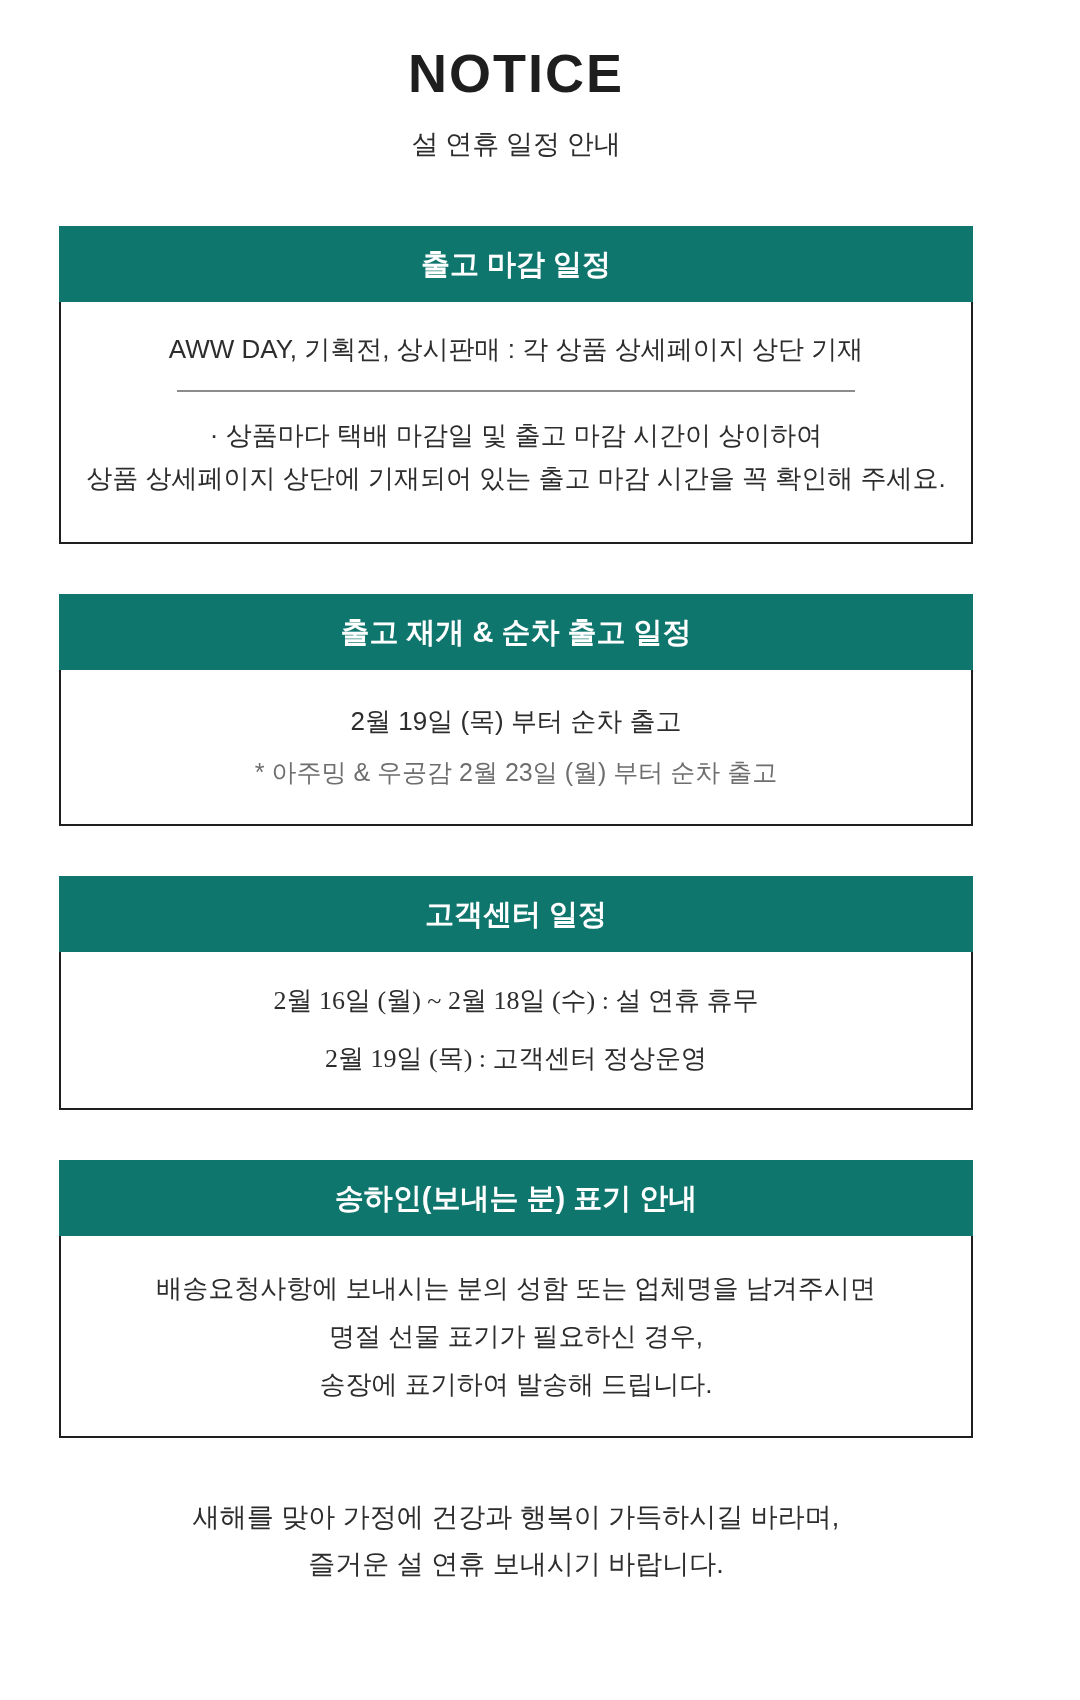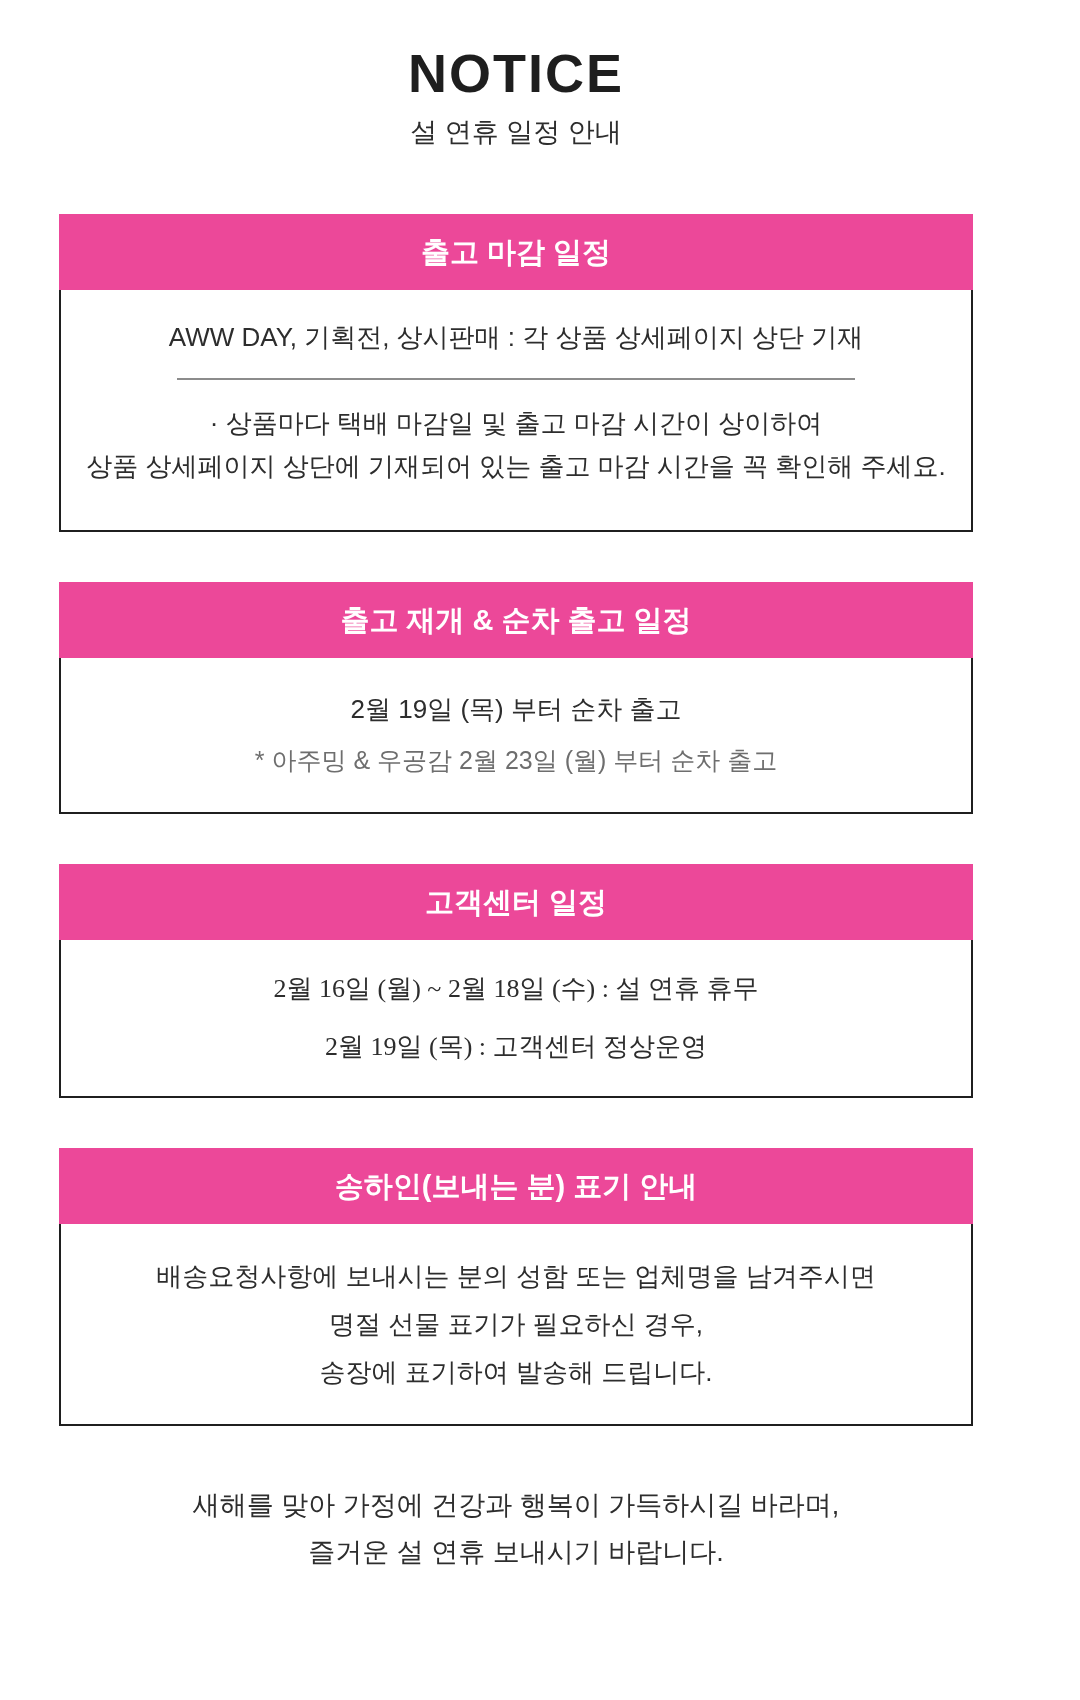--- a/index.html
+++ b/index.html
@@ -19,34 +19,35 @@
   }
   .page-title {
     padding-top: 42px;
     text-align: center;
     font-size: 54px;
     font-weight: 700;
     letter-spacing: 2px;
     color: #1e1e1e;
   }
   .page-subtitle {
-    margin-top: 10px;
+    margin-top: 22px;
     text-align: center;
     font-size: 27px;
     font-weight: 400;
     color: #2d2d2d;
+    font-family: Liberation Serif, serif;
   }
   .container {
     width: 914px;
     margin: 0 auto;
   }
   .container .section:first-child { margin-top: 64px; }
   .section { margin-bottom: 50px; }
   .section-header {
-    background: #ec4899;
+    background: #0f766e;
     color: #ffffff;
     height: 76px;
     line-height: 76px;
     text-align: center;
     font-size: 29px;
     font-weight: 700;
   }
   .section-body {
     border: 2px solid #1f1f1f;
     border-top: none;

